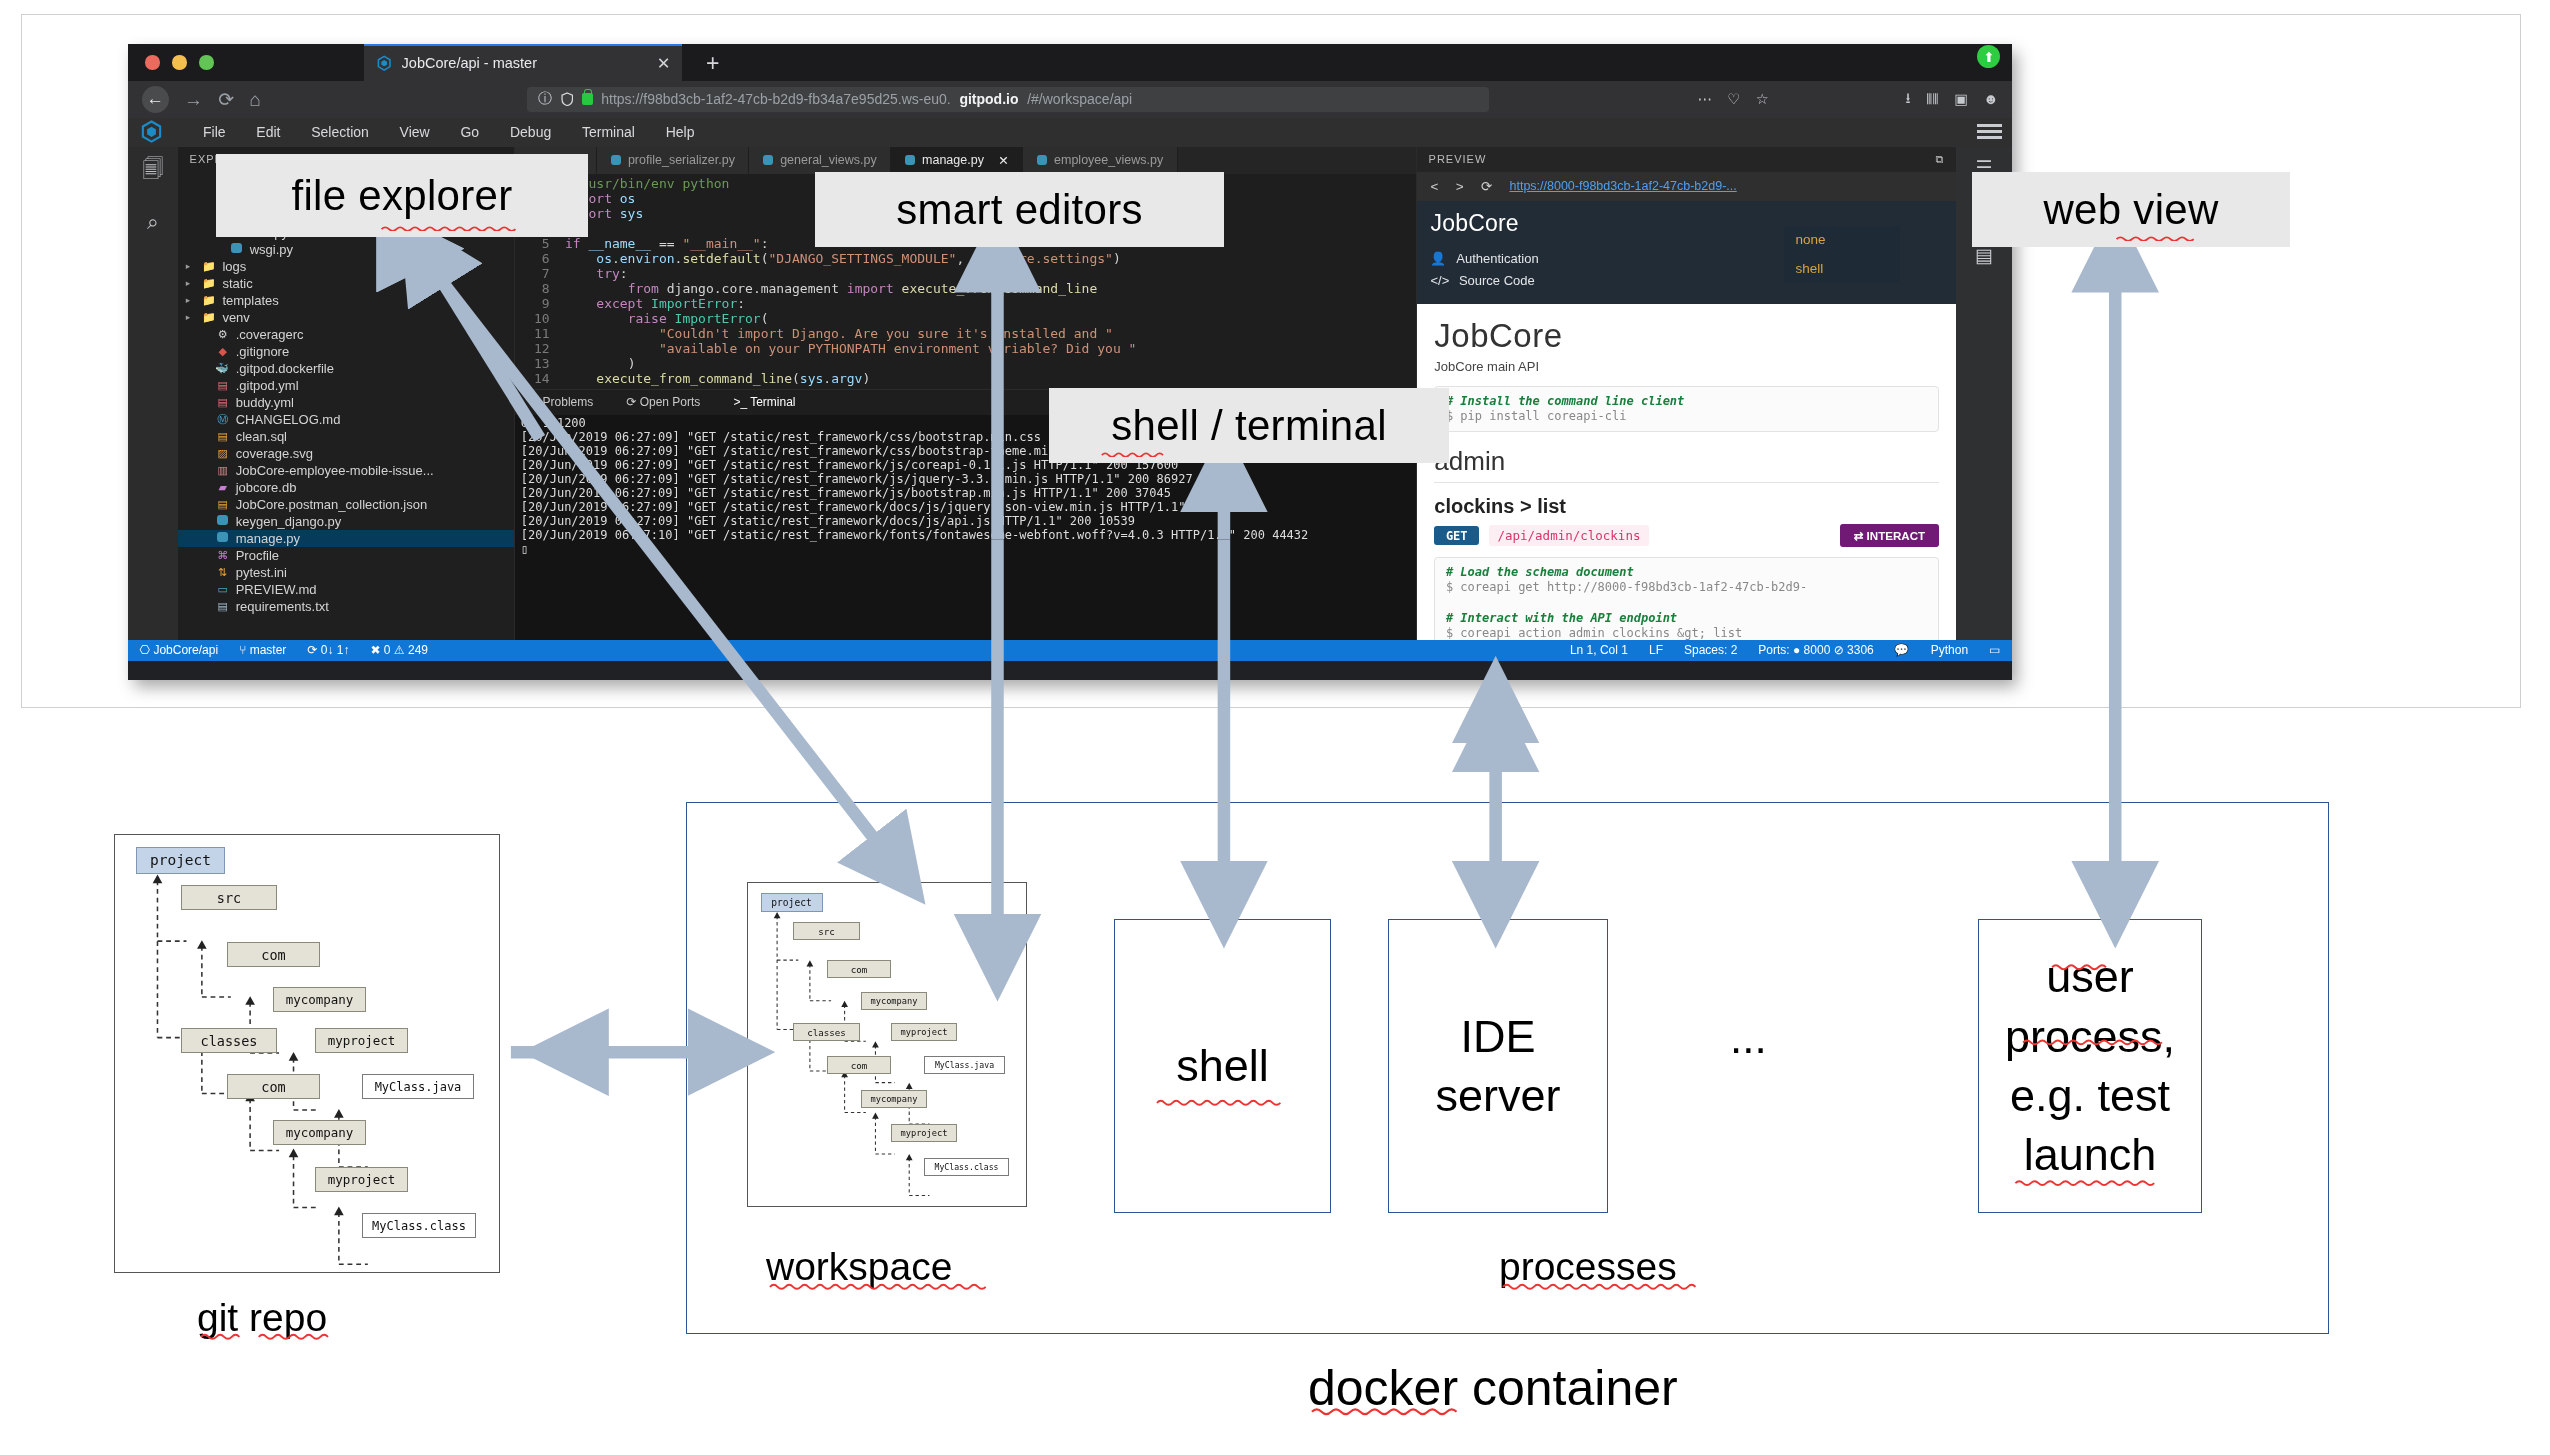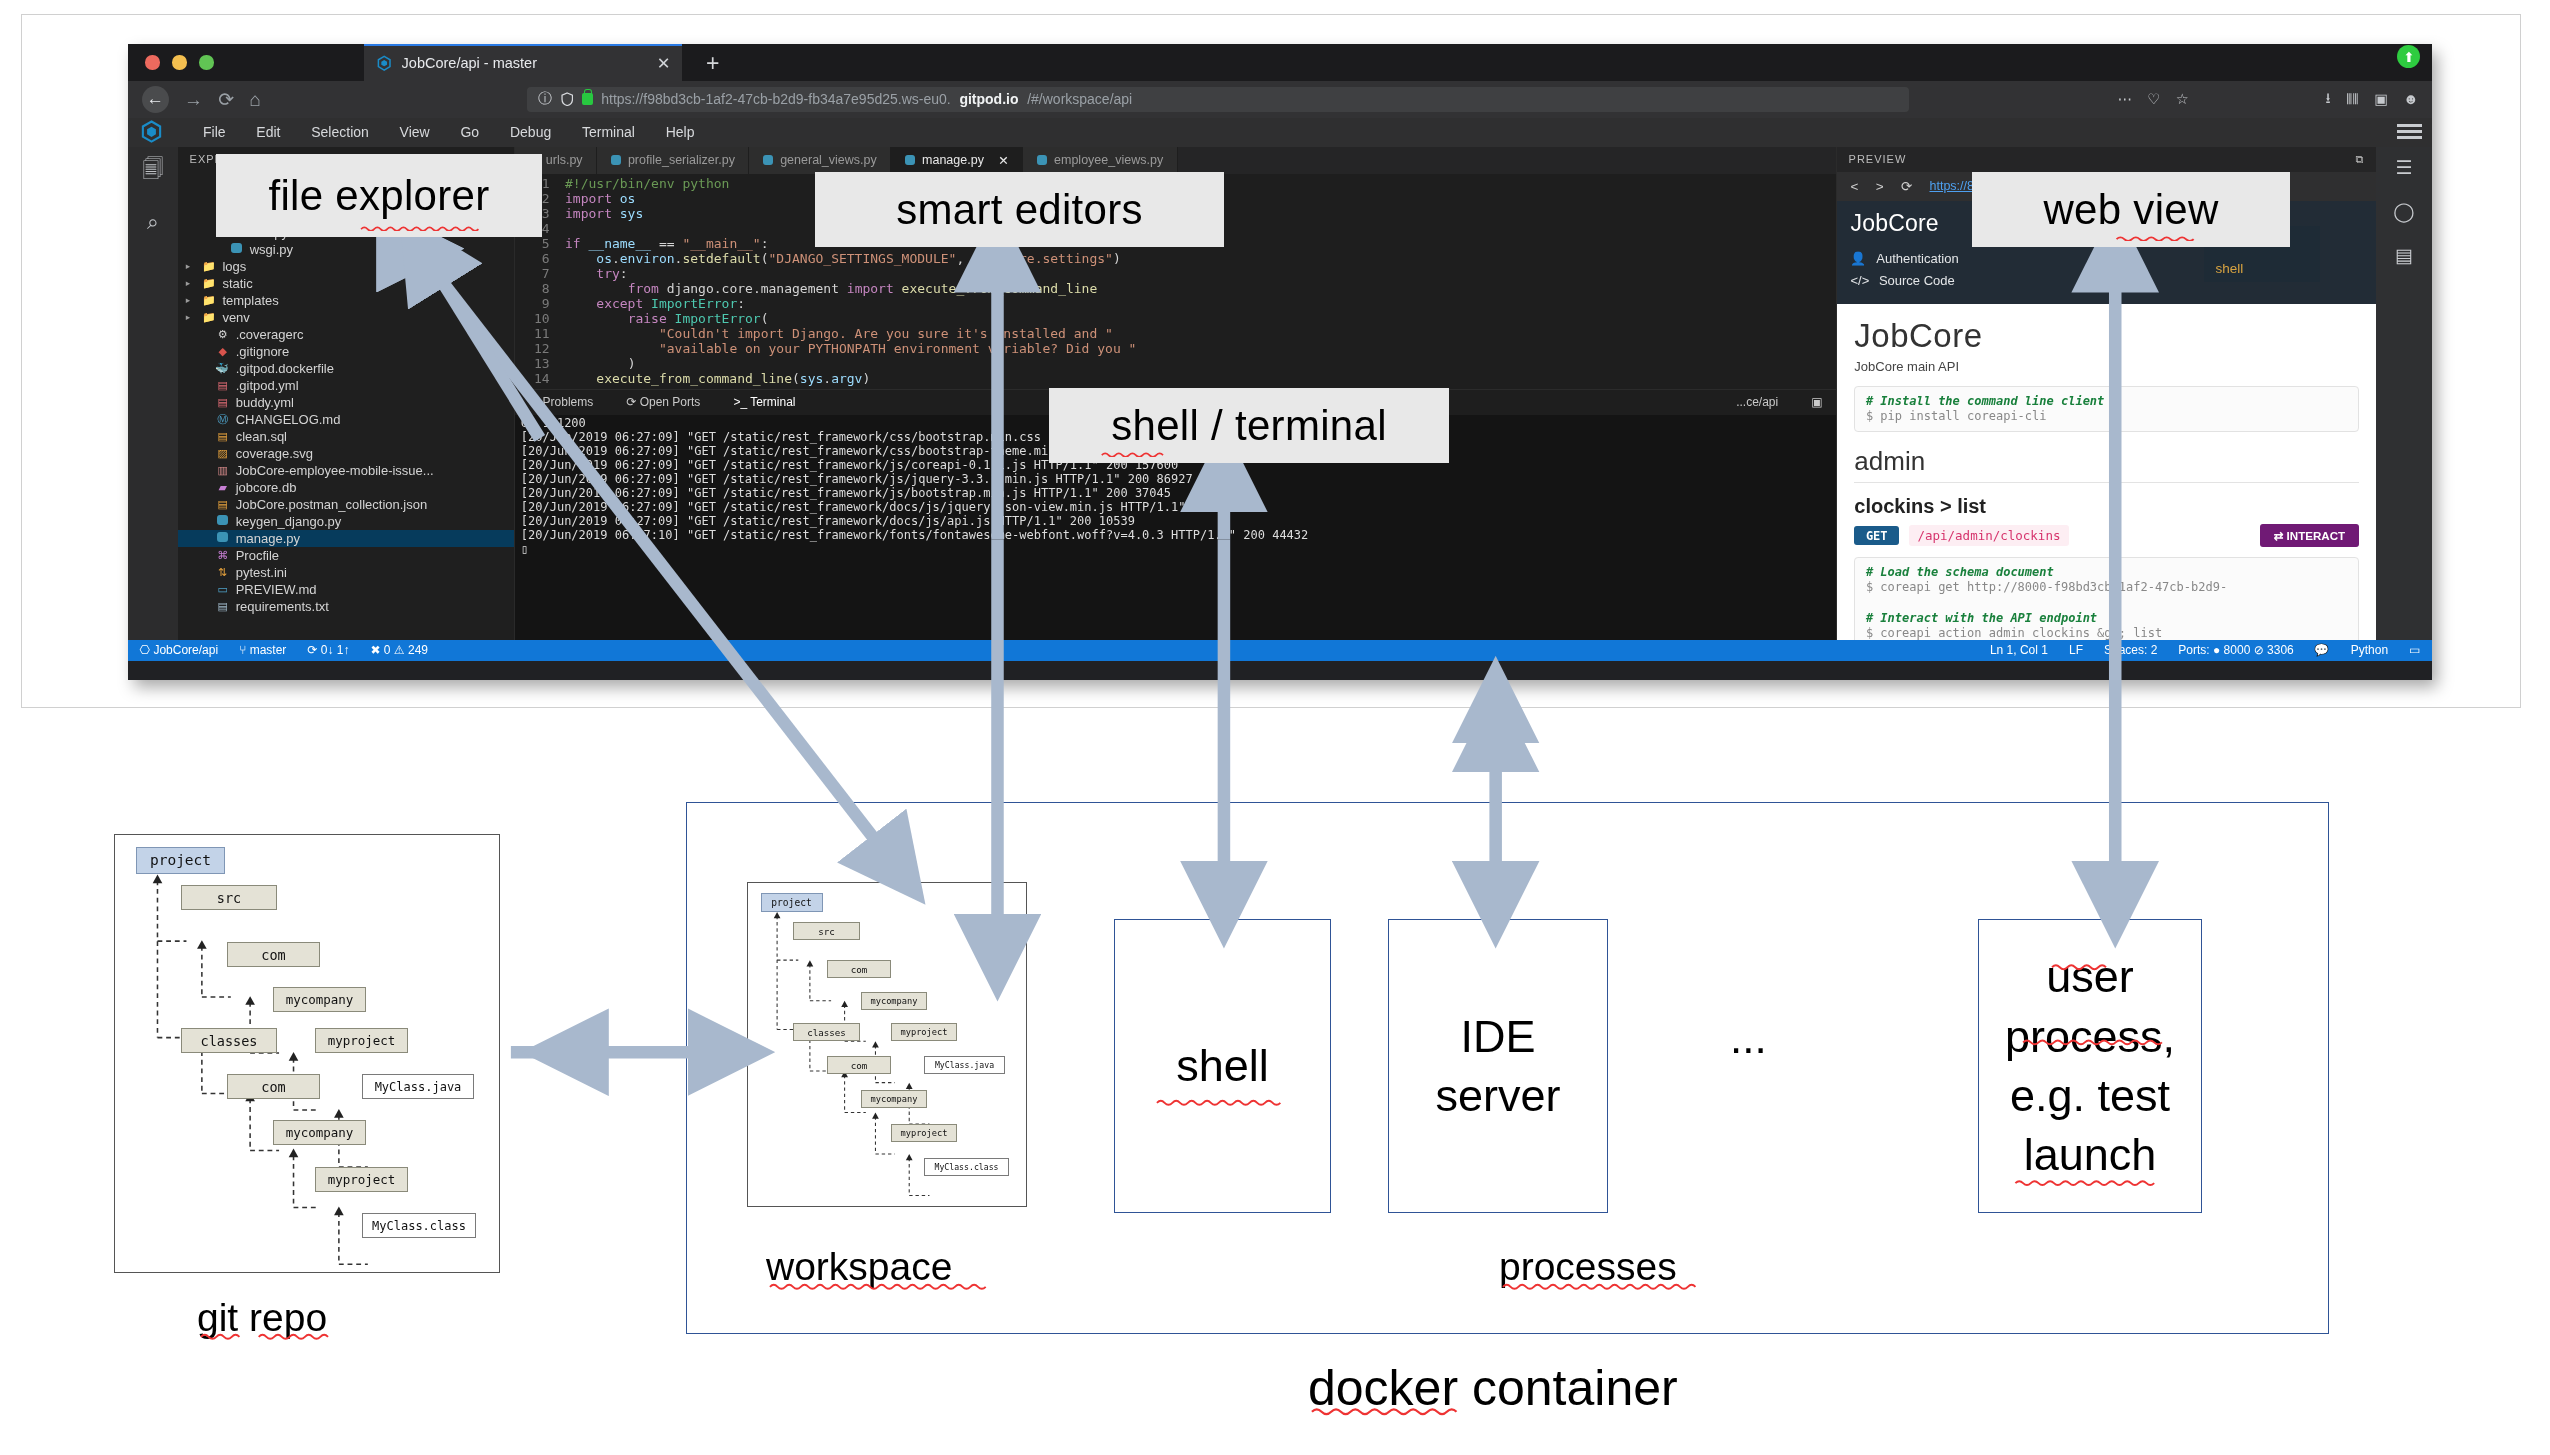--- a/index.html
+++ b/index.html
@@ -11,21 +11,21 @@
     position:relative;
     overflow:hidden;
   }
 
   
   #shot-frame{
     position:absolute; left:21px; top:13.5px; width:2500px; height:694px;
     border:1px solid #d0d0d0; background:#fff;
   }
   #browser{
-    position:absolute; left:106px; top:29px; width:2304px; height:636px;
+    position:absolute; left:106px; top:29px; width:1884px; height:636px;
     background:#202124; box-shadow:5.8px 7.7px 15.4px rgba(0,0,0,.35);
     overflow:hidden;
   }
 
   
   .titlebar{ position:relative; height:37px; background:#1b1b1d; }
   .traffic{ position:absolute; top:11.6px; left:17.3px; display:flex; gap:12.5px; }
   .dot{ width:14.5px;height:14.5px;border-radius:50%; }
   .dot.r{background:#ed6a5e}.dot.y{background:#f4bf4f}.dot.g{background:#61c454}
   .tab{
@@ -498,21 +498,21 @@
       <span>LF</span>
       <span>Spaces: 2</span>
       <span><span>Ports:</span> ● <span>8000</span> ⊘ <span>3306</span></span>
       <span>💬</span>
       <span>Python</span>
       <span>▭</span>
     </div>
   </div>
 </div>
 
-<div class="callout" style="left:216px;top:154px;width:326px;height:83px;">
+<div class="callout" style="left:216px;top:154px;width:372px;height:83px;">
   <span>file explorer</span>
   <svg class="squig" viewBox="0 0 400 8" preserveAspectRatio="none">
     <path d="M178 5 q4,-4 8,0 t8,0 t8,0 t8,0 t8,0 t8,0 t8,0 t8,0 t8,0 t8,0 t8,0 t8,0 t8,0 t8,0 t8,0 t8,0 t8,0 t8,0" fill="none" stroke="#e33" stroke-width="2"></path>
   </svg>
 </div>
 
 <div class="callout" style="left:815px;top:172px;width:409px;height:75px;">
   <span>smart editors</span>
 </div>
 

